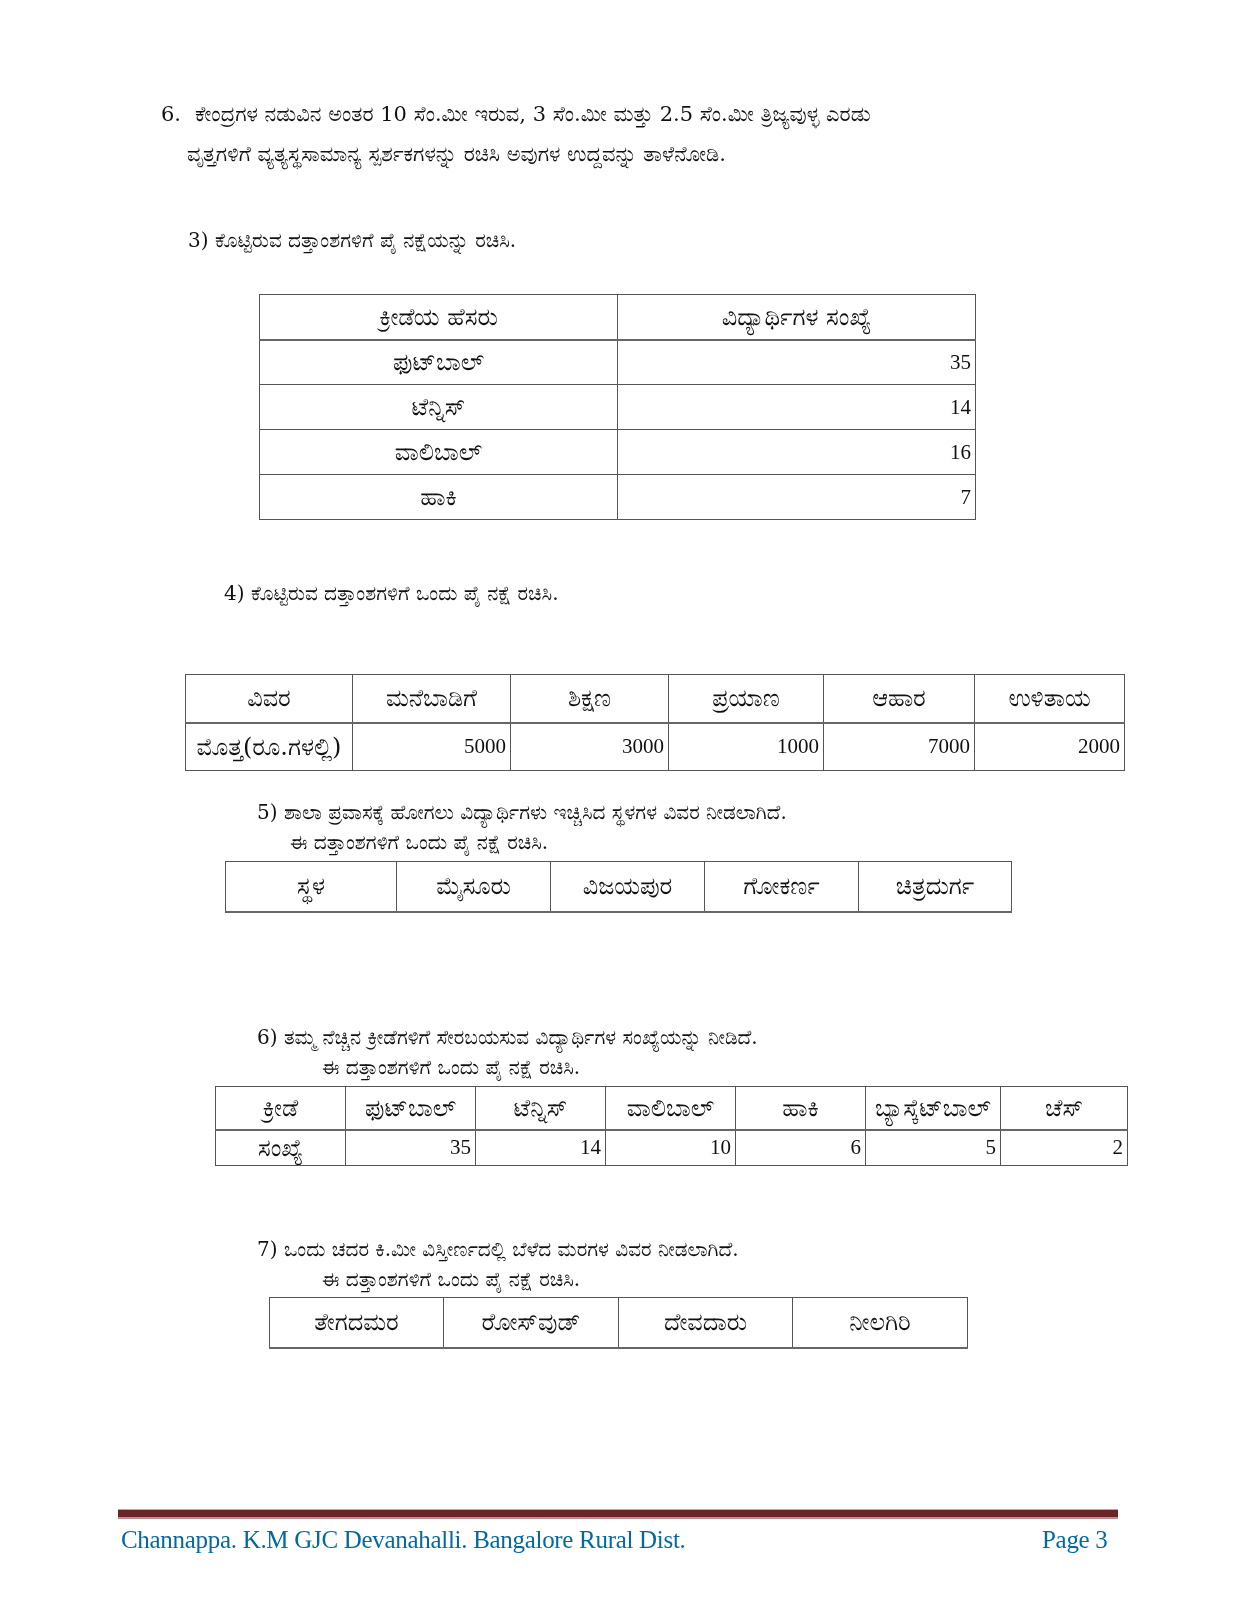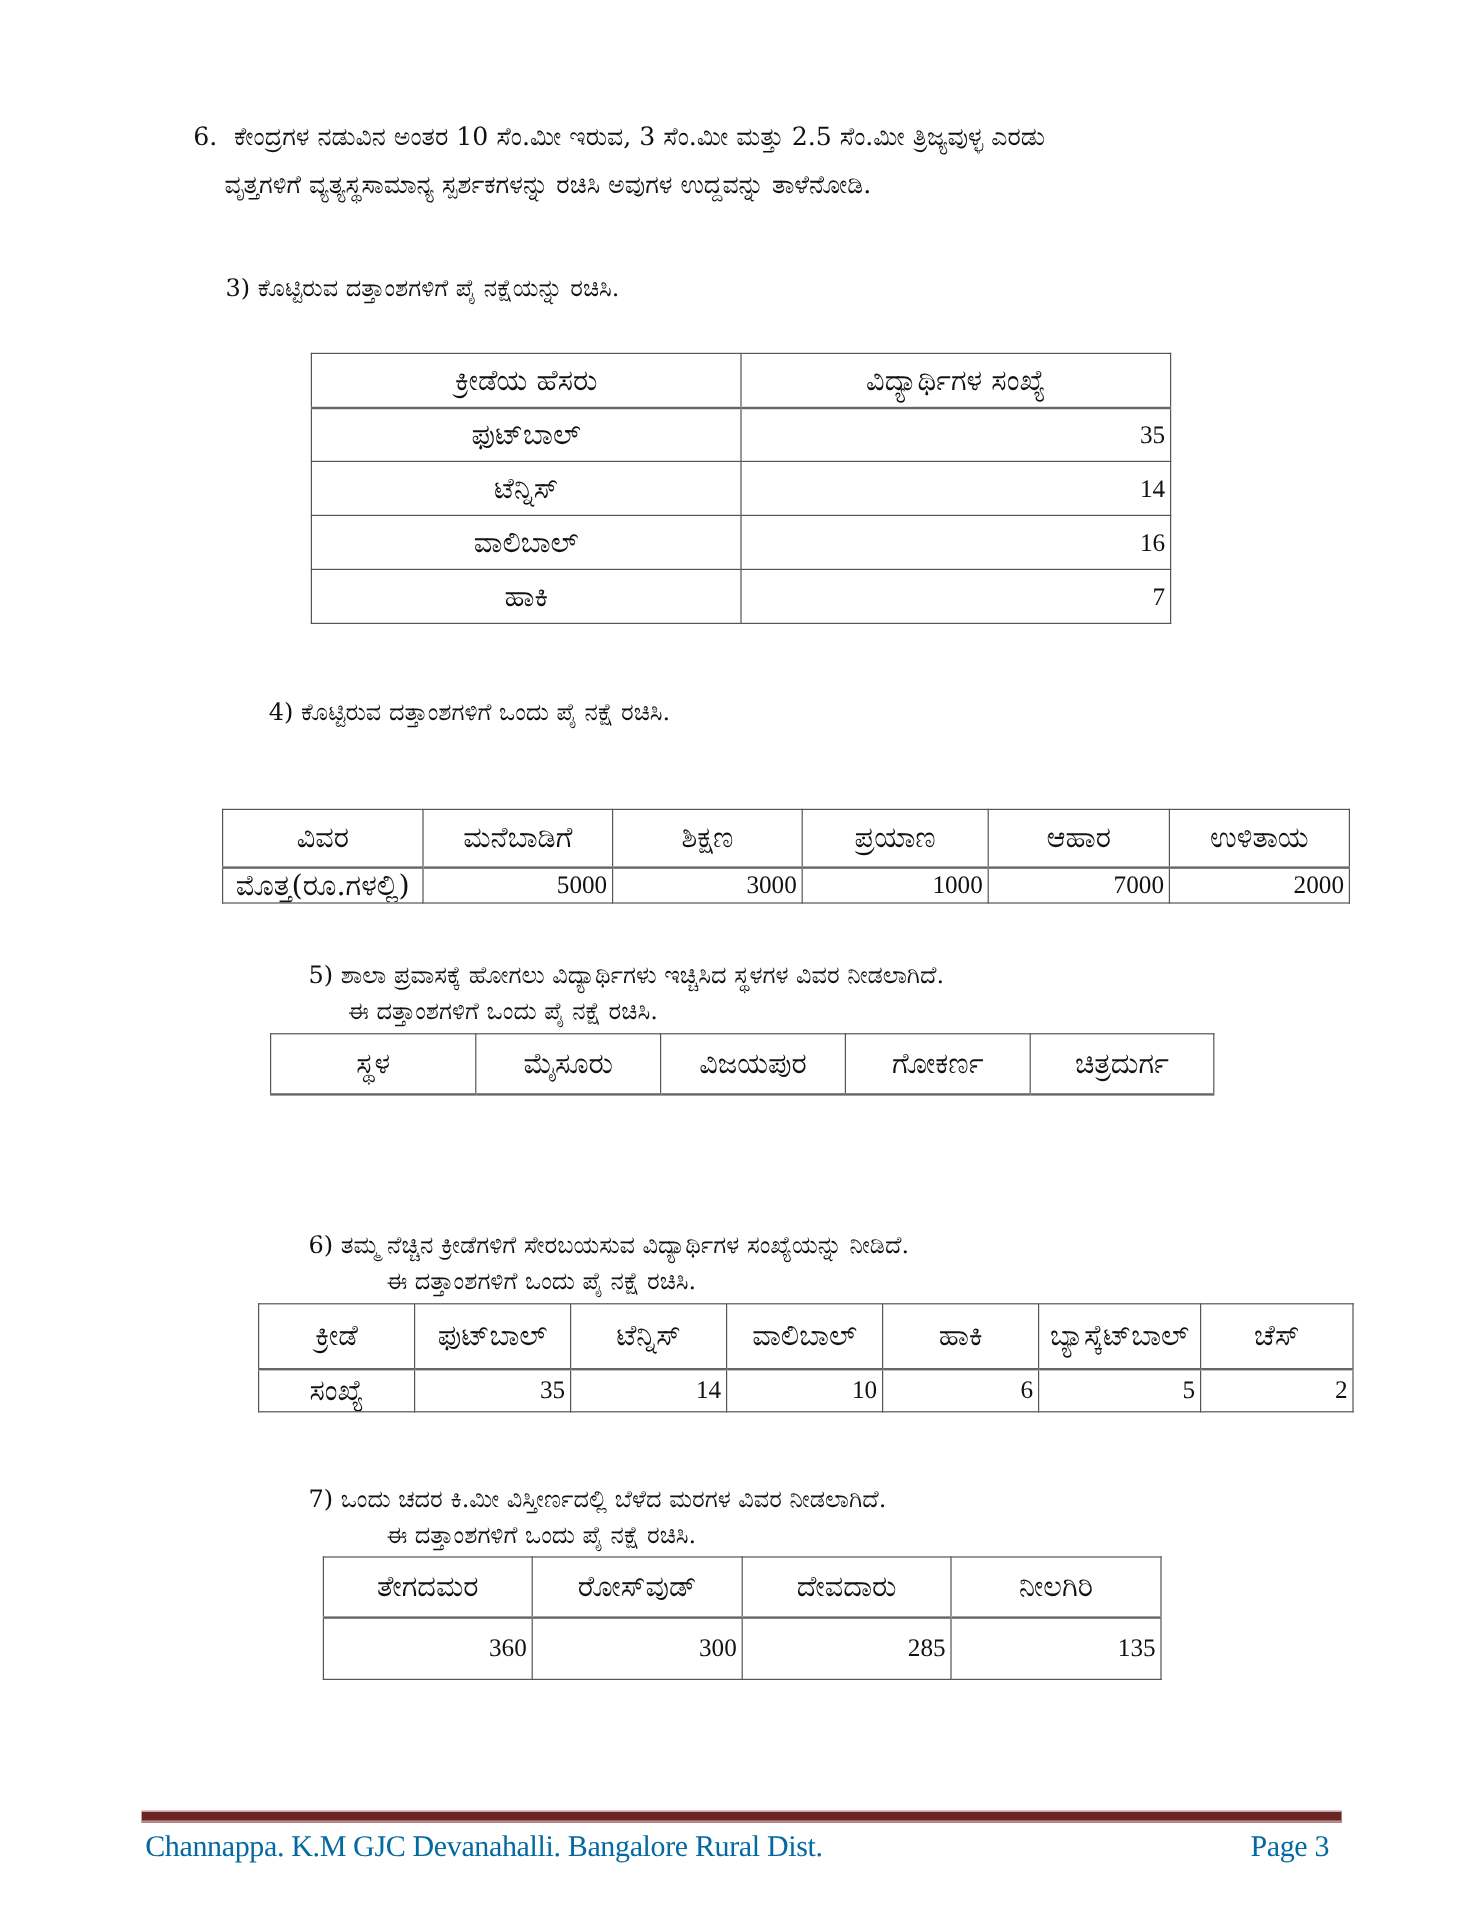--- a/index.html
+++ b/index.html
@@ -71,21 +71,21 @@
   </colgroup>
   <tbody>
       <tr class="hdr" style="height:48px;">
     <td>ವಿವರ</td>
     <td>ಮನೆಬಾಡಿಗೆ</td>
     <td>ಶಿಕ್ಷಣ</td>
     <td>ಪ್ರಯಾಣ</td>
     <td>ಆಹಾರ</td>
     <td>ಉಳಿತಾಯ</td>
   </tr>
-  <tr style="height:30px;">
+  <tr style="height:48px;">
     <td>ಮೊತ್ತ(ರೂ.ಗಳಲ್ಲಿ)</td>
     <td class="num">5000</td>
     <td class="num">3000</td>
     <td class="num">1000</td>
     <td class="num">7000</td>
     <td class="num">2000</td>
   </tr>
 </tbody>
   </table>
 
@@ -116,21 +116,21 @@
   <colgroup>
     <col style="width:130px">
       <col style="width:130px">
       <col style="width:130px">
     <col style="width:130px">
       <col style="width:130px">
       <col style="width:135px">
       <col style="width:127px">
   </colgroup>
   <tbody>
-      <tr class="hdr" style="height:54px;">
+      <tr class="hdr" style="height:43px;">
     <td>ಕ್ರೀಡೆ</td>
     <td>ಫುಟ್‌ಬಾಲ್</td>
     <td>ಟೆನ್ನಿಸ್</td>
     <td>ವಾಲಿಬಾಲ್</td>
     <td>ಹಾಕಿ</td>
     <td>ಬ್ಯಾಸ್ಕೆಟ್‌ಬಾಲ್</td>
     <td>ಚೆಸ್</td>
   </tr>
   <tr style="height:36px;">
     <td>ಸಂಖ್ಯೆ</td>
@@ -153,24 +153,18 @@
       <col style="width:174px">
       <col style="width:175px">
   </colgroup>
   <tbody>
       <tr class="hdr" style="height:50px;">
     <td>ತೇಗದಮರ</td>
     <td>ರೋಸ್‌ವುಡ್</td>
     <td>ದೇವದಾರು</td>
     <td>ನೀಲಗಿರಿ</td>
   </tr>
-  <tr style="height:52px;">
-    <td class="num">360</td>
-    <td class="num">300</td>
-    <td class="num">285</td>
-    <td class="num">135</td>
-  </tr>
 </tbody>
   </table>
 
 <div class="footer-rule"></div>
 <div class="footer-text" style="left:121px;">Channappa. K.M GJC Devanahalli. Bangalore Rural Dist.</div>
 <div class="footer-text" style="left:1042px;">Page 3</div>
 
 </body></html>

